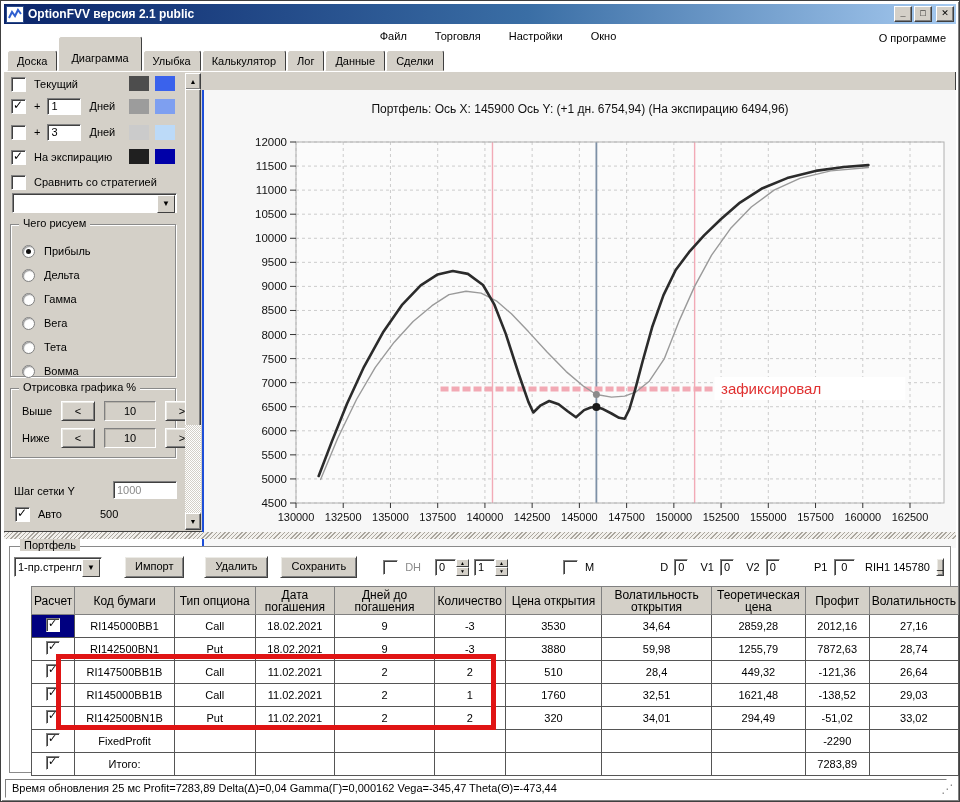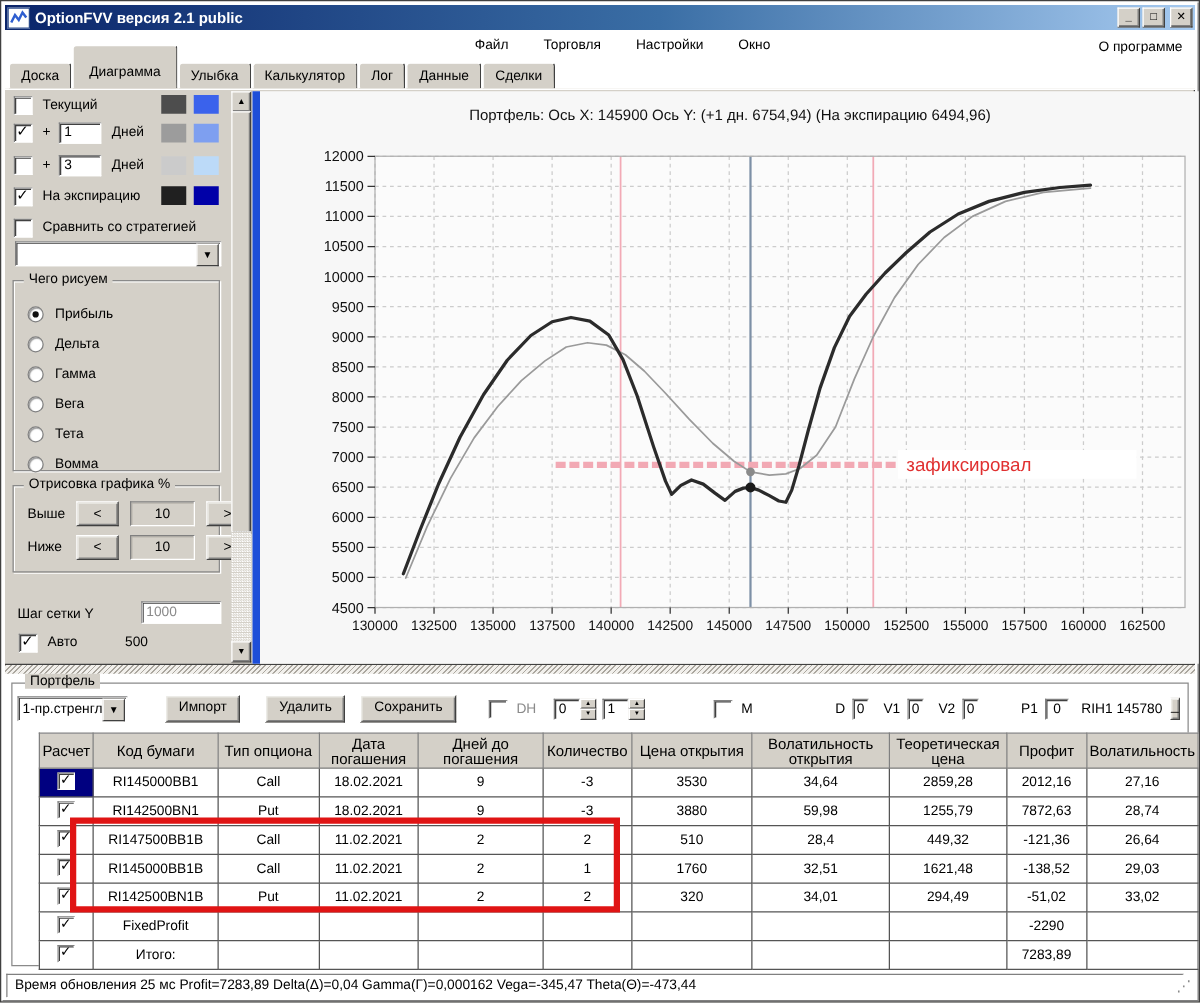--- a/index.html
+++ b/index.html
@@ -59,21 +59,21 @@
            box-shadow:inset 1px 1px 0 #b8b4ac; text-align:center; }
   .vscroll{ position:absolute; left:181px; top:1px; width:16px; height:457px; background:#d4d0c8; }
   .sbtn{ width:14px; height:15px; background:#d4d0c8; border:1px solid; border-color:#fff #404040 #404040 #fff;
          box-shadow:inset -1px -1px 0 #808080; font-size:7px; text-align:center; line-height:15px; }
   .sthumb{ position:absolute; left:0; top:16px; width:14px; height:336px; background:#d4d0c8; border:1px solid;
            border-color:#fff #404040 #404040 #fff; box-shadow:inset -1px -1px 0 #808080; }
   .strack{ position:absolute; left:0; top:352px; width:16px; height:88px;
            background:repeating-conic-gradient(#fff 0 25%, #d4d0c8 0 50%) 0 0/2px 2px; }
 
   
-  .chartpanel{ position:absolute; left:198px; top:1px; width:752px; height:458px; background:#f7f7f7; border-left:6px solid #1d4ed8; }
+  .chartpanel{ position:absolute; left:198px; top:18px; width:752px; height:458px; background:#f7f7f7; border-left:2px solid #1d4ed8; }
   .chart-title{ position:absolute; left:0; top:12px; width:100%; text-align:center; font-size:12px; color:#111; }
 
   
   .splitter{ position:absolute; left:3px; top:531px; width:952px; height:7px;
              background:repeating-linear-gradient(135deg,#aaa69e 0 1px,#f2f0ec 1px 3px); }
 
   
   .pgroup{ position:absolute; left:8px; top:545px; width:940px; height:225px;
            border:1px solid #8a8a8a; box-shadow:1px 1px 0 #fff, inset 1px 1px 0 #fff; }
   .pgroup .glabel{ position:absolute; top:-8px; left:10px; background:#d4d0c8; padding:0 4px; }
@@ -366,21 +366,21 @@
 
   <div class="splitter"></div>
 
   <div class="pgroup">
     <span class="glabel">Портфель</span>
     <div class="ptoolbar">
       <div class="combo" style="position:relative; width:86px; flex:none;">
         <span style="padding-left:3px; line-height:18px;">1-пр.стренгл</span>
         <span class="arrowbtn">▼</span>
       </div>
-      <span class="btn3d pbtn" style="margin-left:30px;text-align:center;">Импорт</span>
+      <span class="btn3d pbtn" style="margin-left:22px;text-align:center;">Импорт</span>
       <span class="btn3d pbtn" style="margin-left:20px;">Удалить</span>
       <span class="btn3d pbtn" style="margin-left:12px;">Сохранить</span>
       <span class="cb" style="margin-left:26px;"></span>
       <span class="disabled-text" style="margin-left:7px;">DH</span>
       <span class="spin" style="margin-left:14px;">
         <span class="sval">0</span>
         <span class="sarr">
             <div>▲</div>
             <div>▼</div>
           </span>

